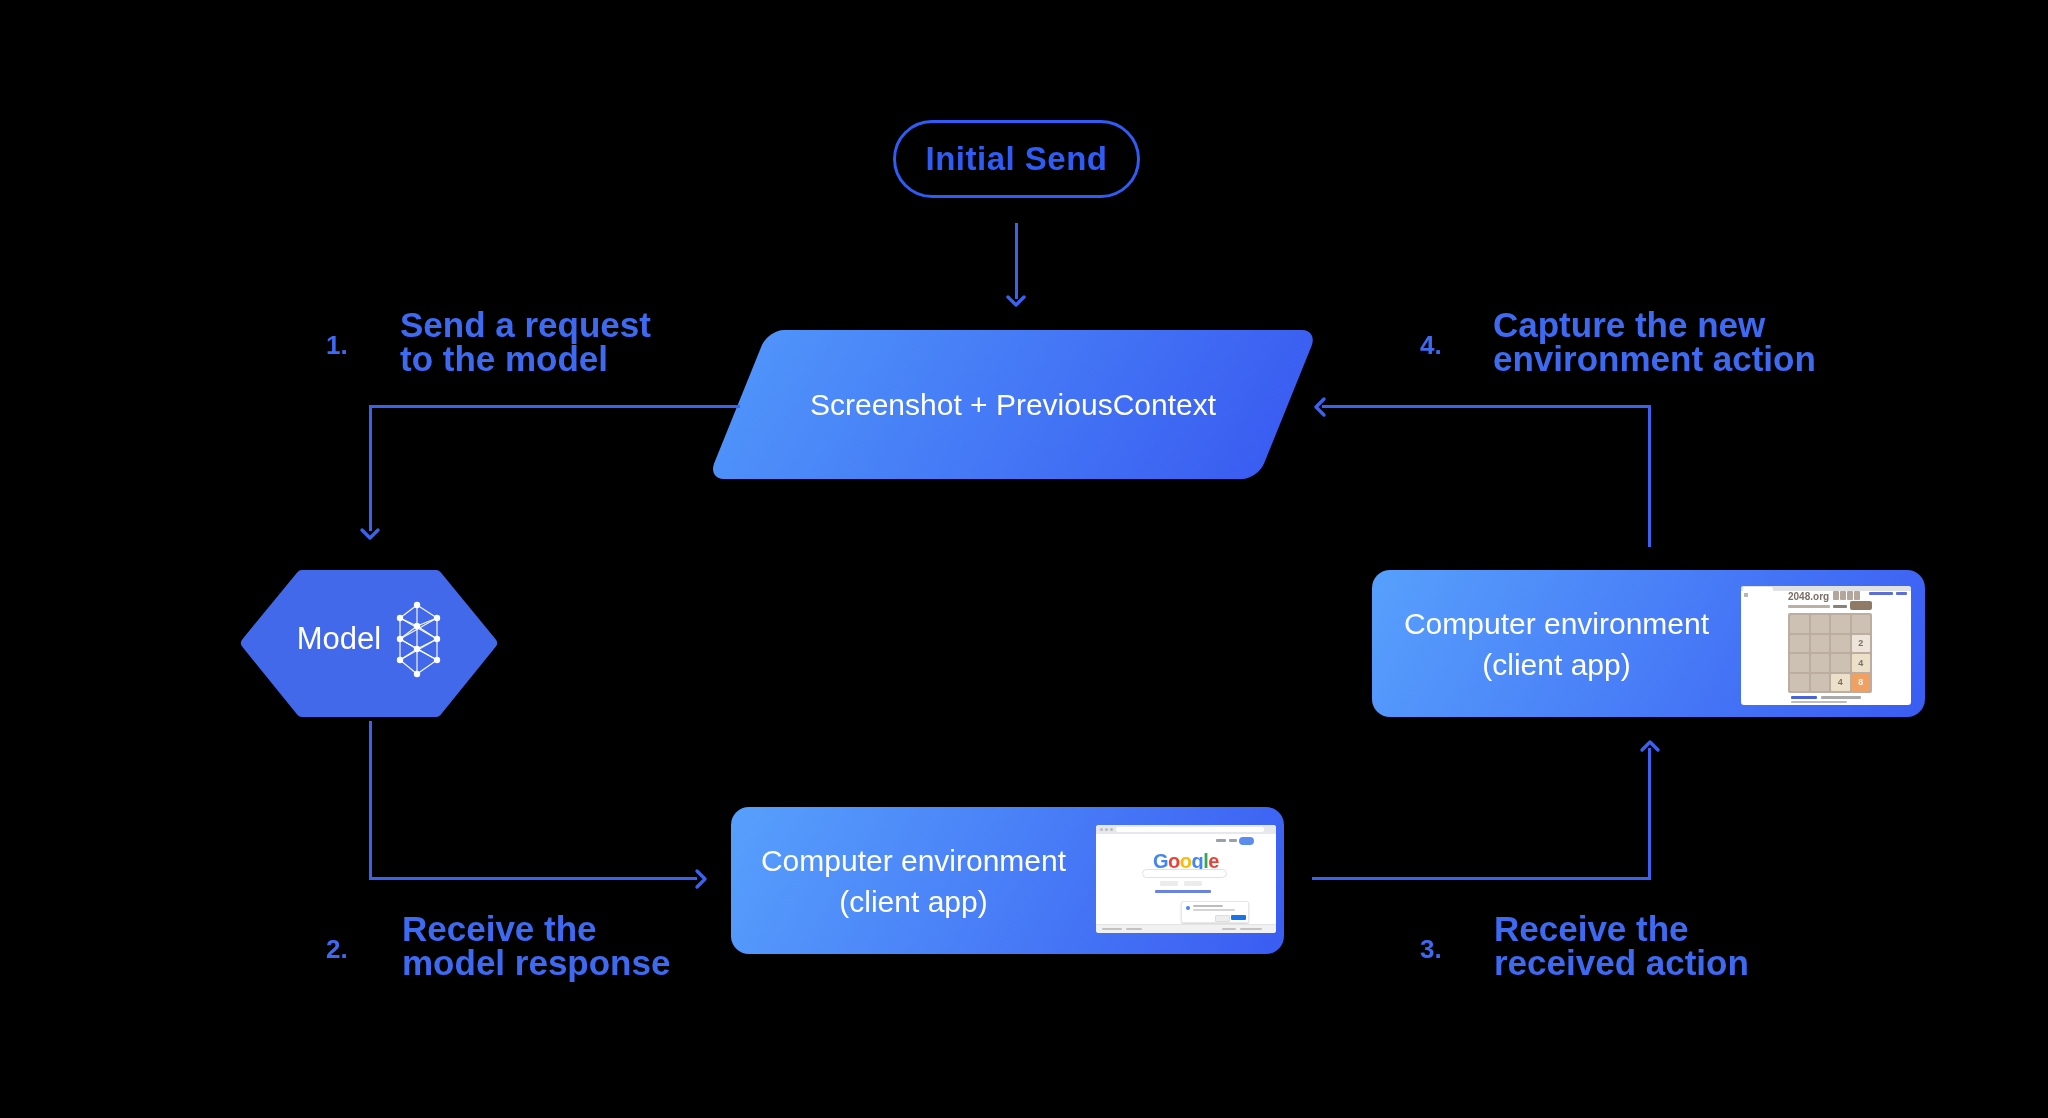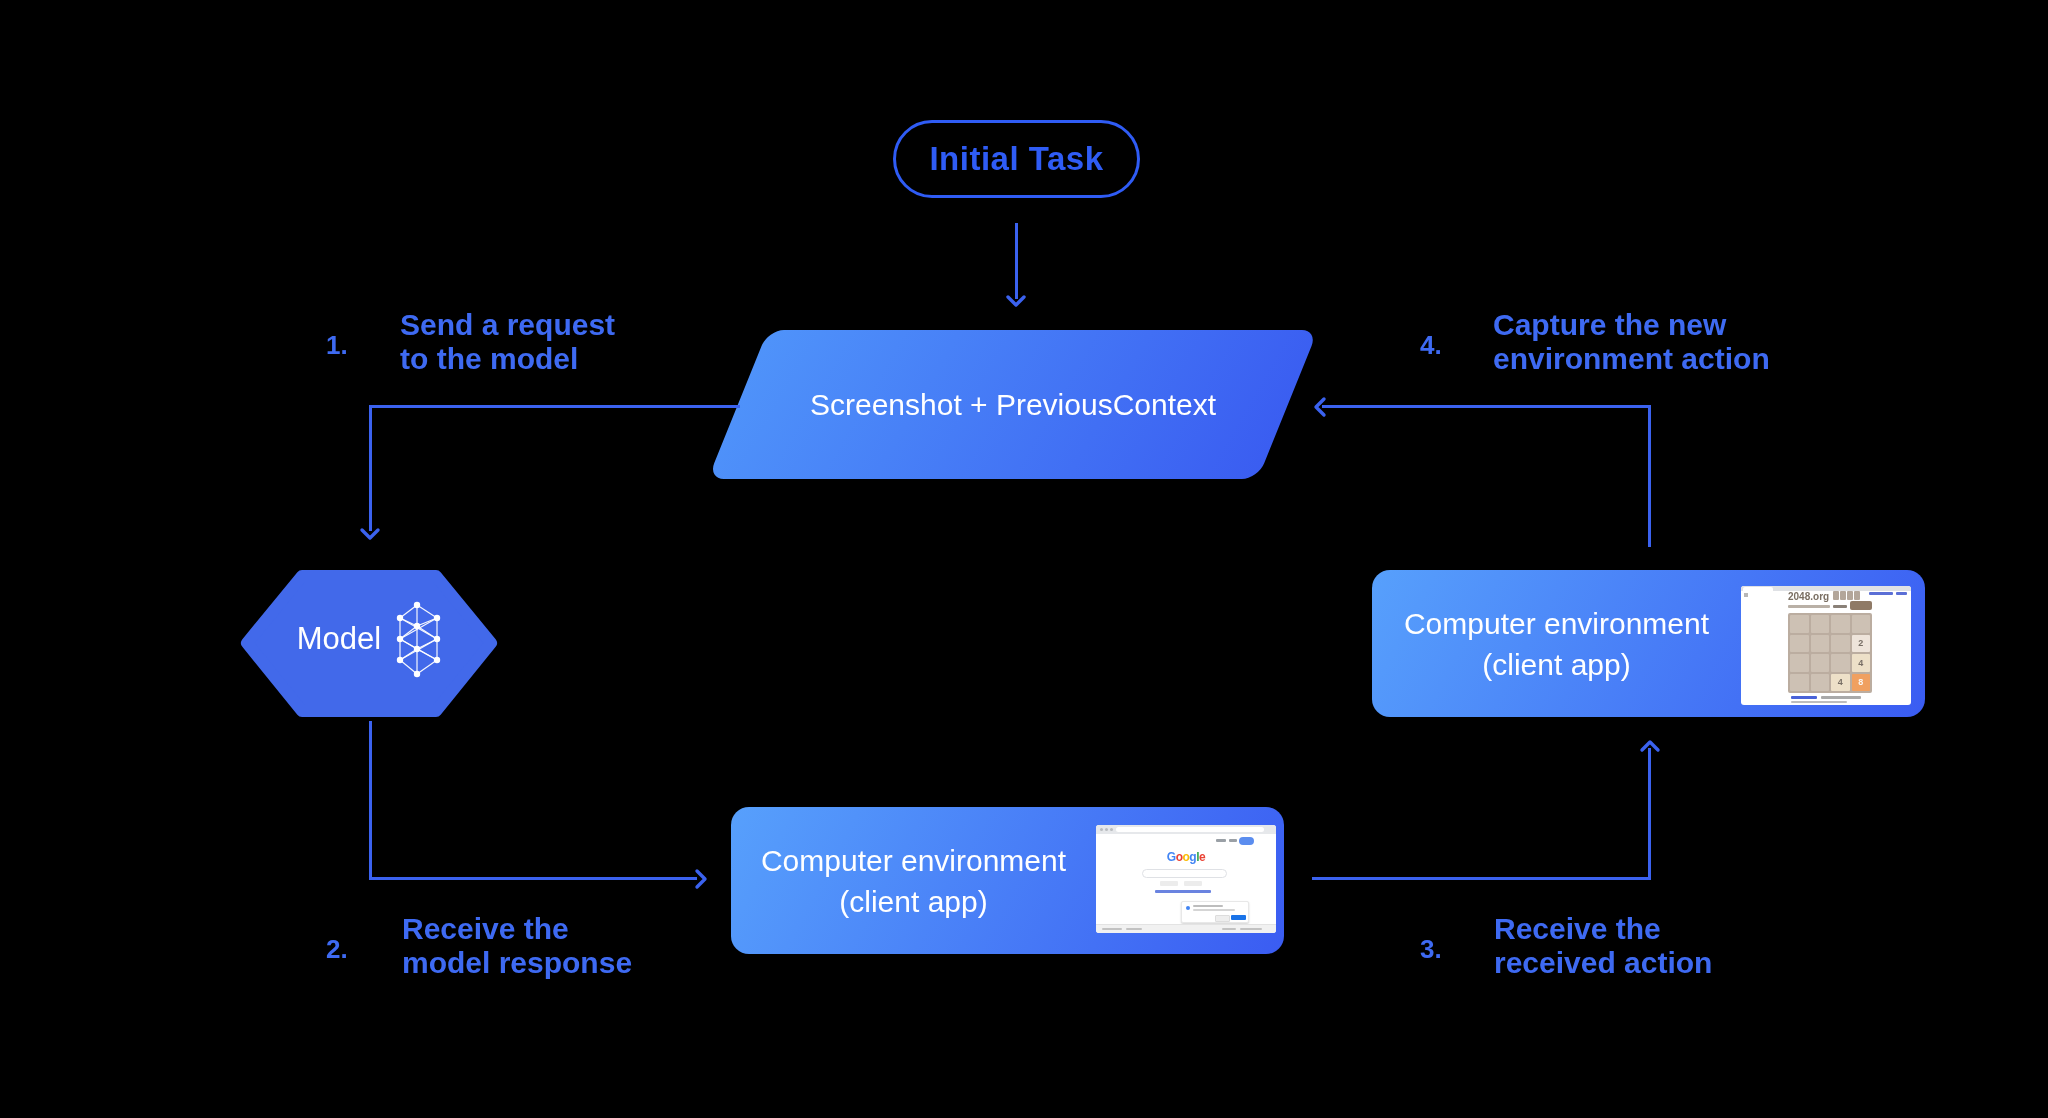--- a/index.html
+++ b/index.html
@@ -32,30 +32,30 @@
   .hex-content .model-label{font-size:31px;font-weight:400;}
 
   
   .env-box{position:absolute;width:553px;height:147px;border-radius:18px;
         background:linear-gradient(118deg,var(--box-grad-start),var(--box-grad-end));}
   .env-text{position:absolute;height:147px;display:flex;flex-direction:column;align-items:center;justify-content:center;
         color:var(--shape-text);font-size:30px;line-height:41px;font-weight:400;}
 
   
   .step-num{position:absolute;color:var(--label-text);font-size:26px;font-weight:600;}
-  .step-text{position:absolute;color:var(--label-text);font-size:30px;line-height:34px;font-weight:600;}
+  .step-text{position:absolute;color:var(--label-text);font-size:35px;line-height:34px;font-weight:600;}
 
   
   .thumb{position:absolute;background:#fff;border-radius:3px;overflow:hidden;filter:blur(.35px);}
   .g-chrome{position:absolute;left:0;top:0;width:100%;height:9px;background:#e6e8eb;}
   .g-dot{position:absolute;width:3px;height:3px;border-radius:50%;background:#b9bcc0;top:3px;}
   .g-url{position:absolute;left:20px;top:2px;width:148px;height:5px;background:#fff;border-radius:3px;}
   .g-pill{position:absolute;left:143px;top:12px;width:15px;height:8px;background:#5b8def;border-radius:4px;}
   .g-minibar{position:absolute;background:#9aa0a6;border-radius:1px;}
-  .g-logo{position:absolute;left:0;top:25px;width:100%;text-align:center;font-size:12px;font-weight:700;letter-spacing:-.5px;}
+  .g-logo{position:absolute;left:0;top:25px;width:100%;text-align:center;font-size:20px;font-weight:700;letter-spacing:-.5px;}
   .g-search{position:absolute;left:46px;top:44px;width:85px;height:9px;border:1px solid #dfe1e5;border-radius:6px;background:#fff;box-sizing:border-box;}
   .g-btn{position:absolute;top:56px;width:18px;height:5px;background:#ececec;border-radius:1px;}
   .g-link{position:absolute;left:59px;top:65px;width:56px;height:3px;background:#6a83e0;border-radius:1px;}
   .g-dialog{position:absolute;left:85px;top:76px;width:68px;height:22px;background:#fff;border:1px solid #e8e8e8;
         border-radius:2px;box-shadow:0 1px 2px rgba(0,0,0,.18);box-sizing:border-box;}
   .g-foot{position:absolute;left:0;bottom:0;width:100%;height:9px;background:#f1f1f1;border-top:1px solid #e3e3e3;box-sizing:border-box;}
   .g-foot-bar{position:absolute;top:3px;height:2px;background:#c2c2c2;border-radius:1px;}
 
   
   .t2048-tabstrip{position:absolute;left:0;top:0;width:100%;height:5px;background:#dfe1e5;}
@@ -75,21 +75,21 @@
   
   .nn-icon line{stroke:#fff;stroke-width:1.2;opacity:.95;}
   .nn-icon circle{fill:#fff;}
 </style>
 </head>
 <body>
 
 <div id="stage">
 
   <div class="pill">
-    <span>Initial Task</span>
+    <span>Initial Send</span>
   </div>
 
   <div class="vline" style="left:1015px;top:223px;height:76px;"></div>
   <svg class="chev" style="left:1006px;top:295px;" width="20" height="12">
       <path d="M2 2 L10 10 L18 2"></path>
     </svg>
 
   <div class="para"></div>
   <div class="para-text">
     <div>Screenshot + Previous</div>

